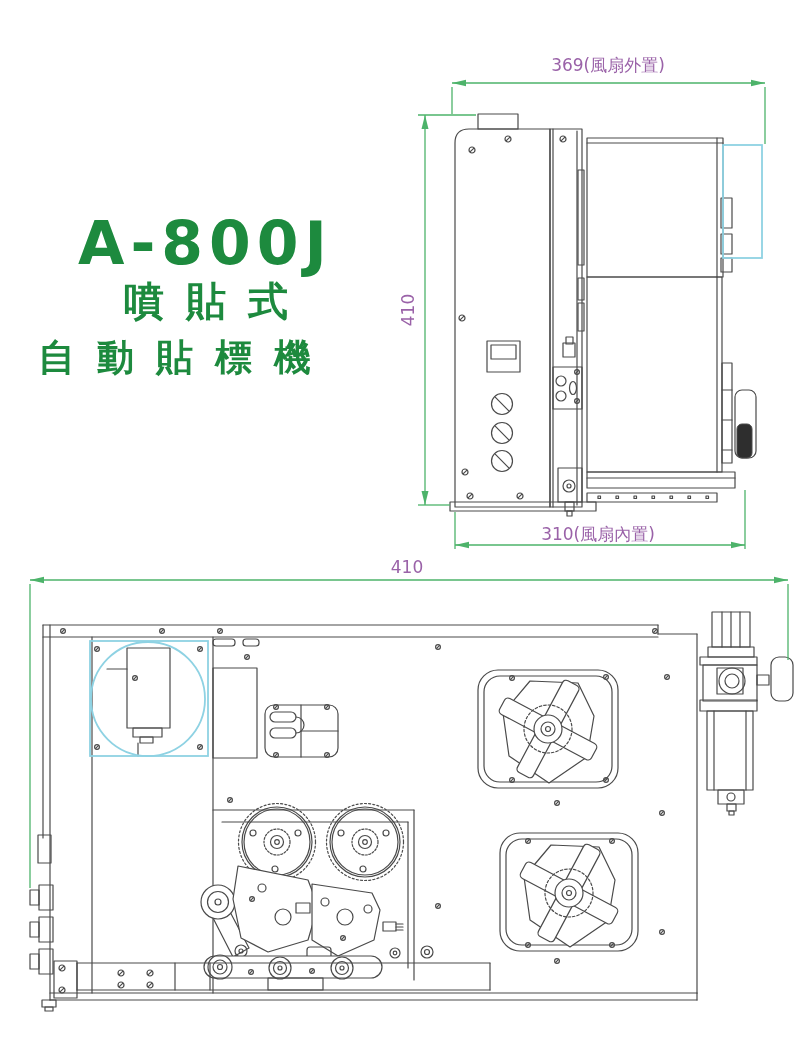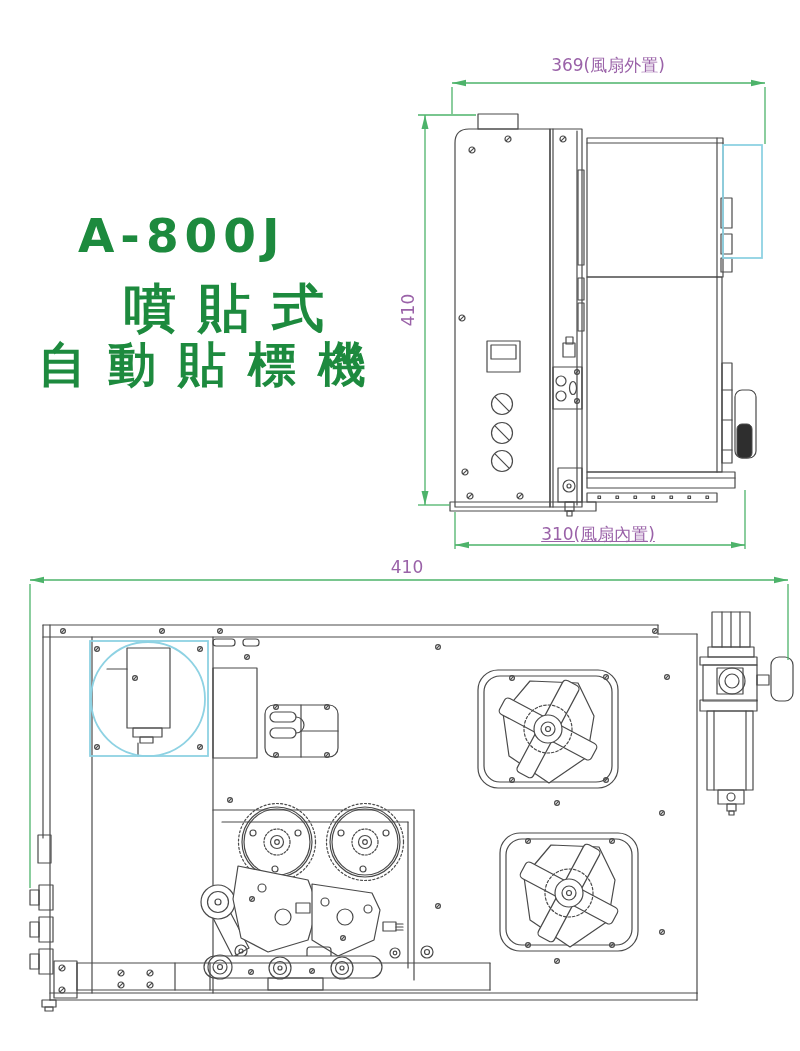--- a/index.html
+++ b/index.html
@@ -12,23 +12,23 @@
   }
   html,body{margin:0;padding:0;}
   body{
     width:800px;height:1051px;position:relative;overflow:hidden;
     background:var(--background);
     font-family:"DejaVu Sans","Liberation Sans",sans-serif;
   }
   .abs{position:absolute;}
   .title-line{color:var(--title-green);font-weight:bold;white-space:nowrap;
     font-family:"DejaVu Sans","Liberation Sans",sans-serif;}
-  .t1{left:78px;top:208px;font-size:47px;letter-spacing:6px;}
-  .t2{left:124px;top:274px;font-size:52px;letter-spacing:22px;}
-  .t3{left:38px;top:333px;font-size:48px;letter-spacing:22px;}
+  .t1{left:78px;top:208px;font-size:60px;letter-spacing:6px;}
+  .t2{left:124px;top:274px;font-size:40px;letter-spacing:22px;}
+  .t3{left:38px;top:333px;font-size:37px;letter-spacing:22px;}
   .dimlabel{
     color:var(--dimension-text-purple);font-size:17px;white-space:nowrap;
     font-family:"DejaVu Sans","Liberation Sans",sans-serif;
   }
   .center{transform:translateX(-50%);}
   .rot{transform:translate(-50%,-50%) rotate(-90deg);}
   svg{position:absolute;left:0;top:0;}
   .dl{stroke:var(--drawing-line);fill:none;stroke-width:1.2;stroke-linejoin:round;stroke-linecap:round;}
   .dlf{stroke:var(--drawing-line);fill:#ffffff;stroke-width:1.2;stroke-linejoin:round;}
   .blk{stroke:var(--drawing-line);fill:#2e2e2e;stroke-width:1;}
@@ -372,14 +372,14 @@
     <line class="dim" x1="30" y1="580" x2="788" y2="580"></line>
     <line class="dim" x1="30" y1="584" x2="30" y2="888"></line>
     <line class="dim" x1="788" y1="584" x2="788" y2="660"></line>
     <polygon class="dimf" points="30,580 44,576.8 44,583.2"></polygon>
     <polygon class="dimf" points="788,580 774,576.8 774,583.2"></polygon>
   </g>
 </svg>
 
 <div class="abs dimlabel center" style="left:608px;top:54px;">369(風扇外置)</div>
 <div class="abs dimlabel rot" style="left:408px;top:310px;">410</div>
-<div class="abs dimlabel center" style="left:598px;top:523px;text-decoration:underline;">310(風扇內置)</div>
+<div class="abs dimlabel center" style="left:598px;top:523px;">310(風扇內置)</div>
 <div class="abs dimlabel center" style="left:407px;top:557px;">410</div>
 
 </body></html>

